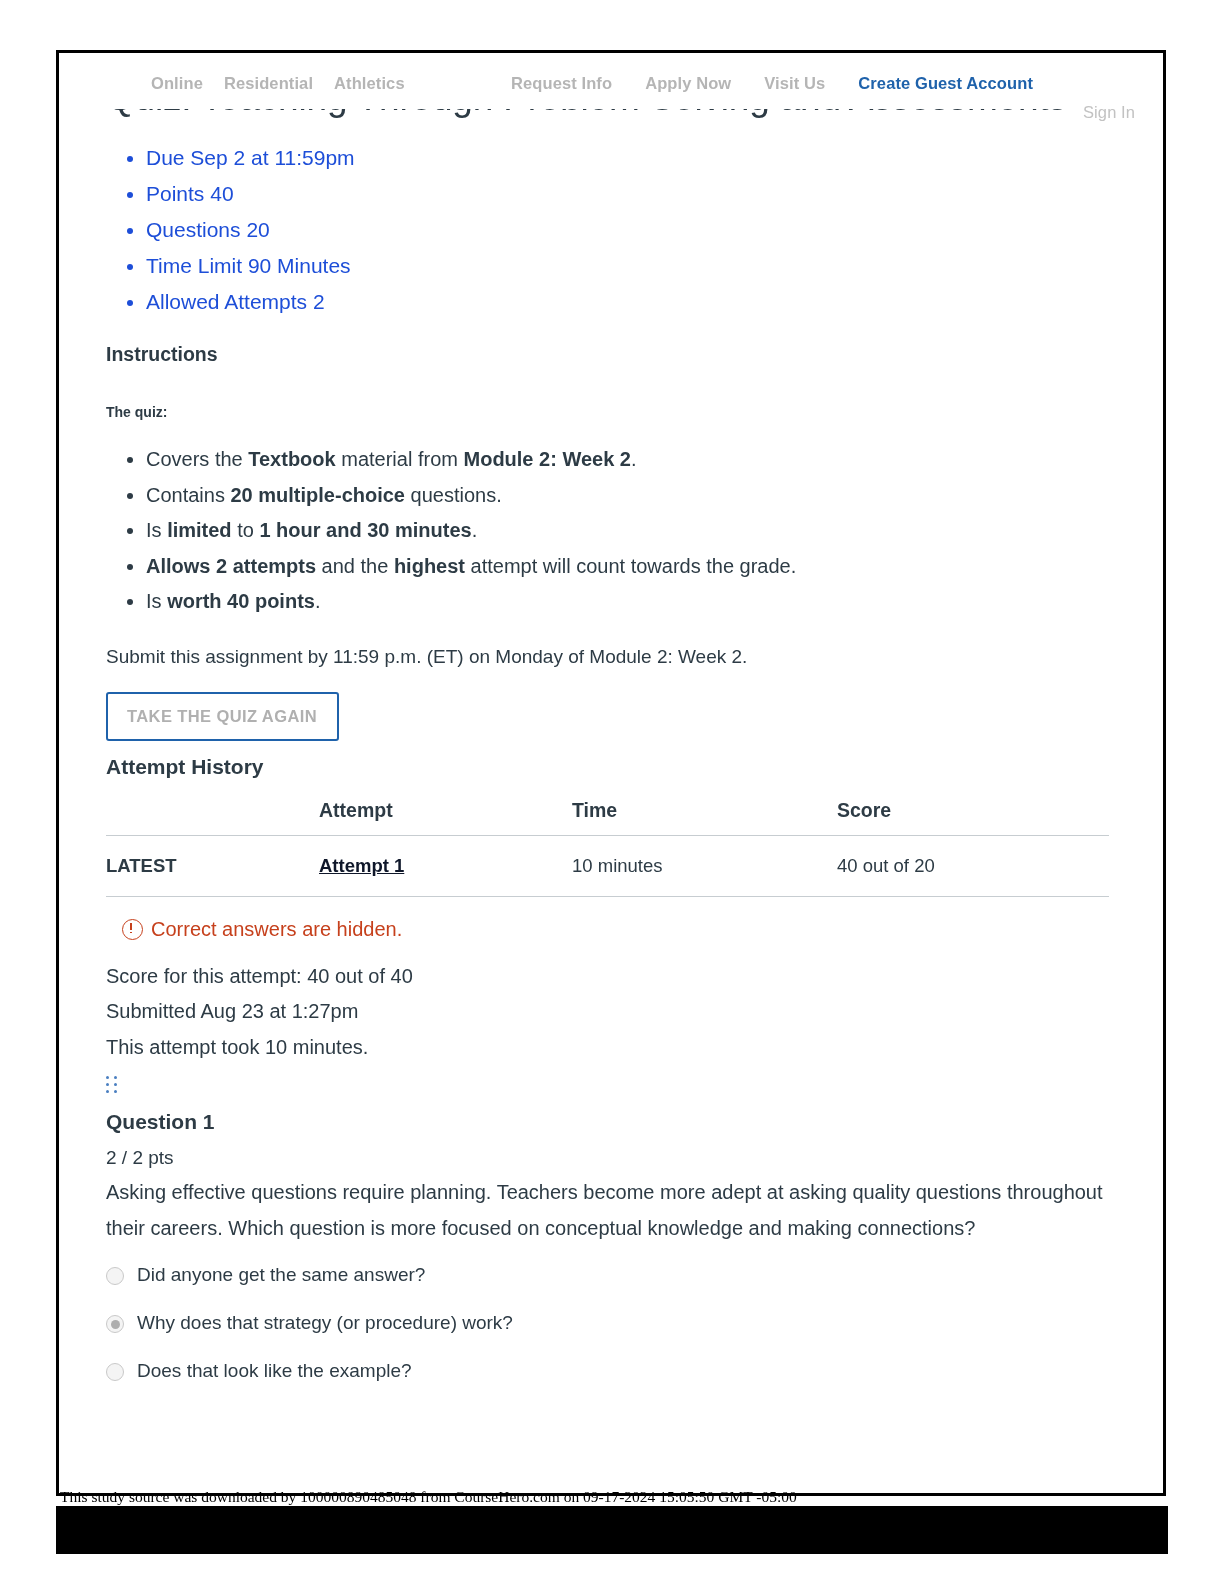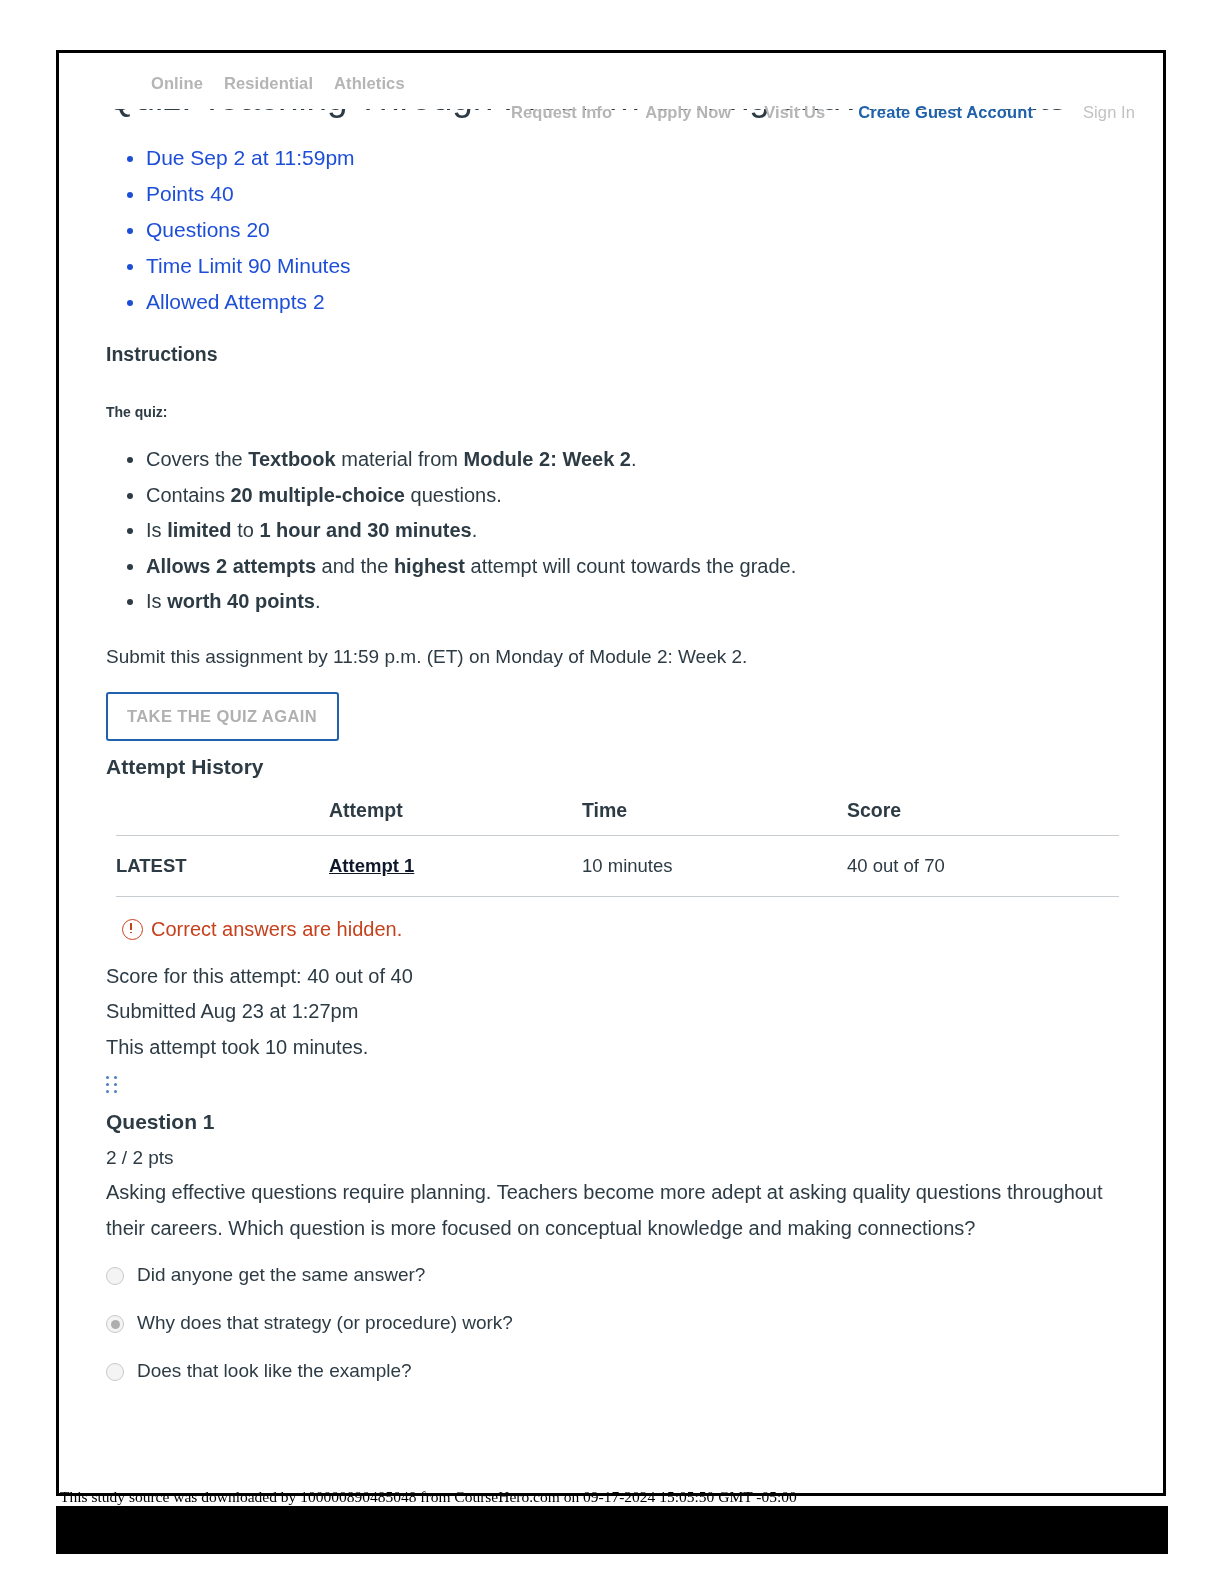--- a/index.html
+++ b/index.html
@@ -54,21 +54,21 @@
     top: 21px;
     display: flex;
     gap: 21px;
   }
   .nav-right {
     position: absolute;
     left: 452px;
     top: 21px;
     display: flex;
     gap: 33px;
-    align-items: flex-end;
+    align-items: flex-start;
   }
   .nav-link {
     font-size: 16.5px;
     font-weight: bold;
     color: #b5b5b5;
     letter-spacing: 0.1px;
     white-space: nowrap;
   }
   .nav-link.accent {
     color: #1f62ab;
@@ -160,21 +160,20 @@
     font-size: 21px;
     font-weight: bold;
     margin: 14px 0 0 0;
     color: #2d3b45;
   }
 
   table.attempts {
     margin-top: 14px;
     width: 1003px;
     border-collapse: collapse;
-    margin-left: 10px;
   }
   table.attempts th {
     font-size: 19.5px;
     font-weight: bold;
     text-align: left;
     padding: 6px 0 13px 0;
     color: #2d3b45;
   }
   table.attempts thead tr { border-bottom: 1px solid #c7cdd1; }
   table.attempts tbody tr { border-bottom: 1px solid #c7cdd1; }
@@ -376,21 +375,21 @@
           <th>Score</th>
         </tr>
       </thead>
       <tbody>
         <tr>
           <td class="kept-label">LATEST</td>
           <td>
             <a class="attempt-link" href="#">Attempt 1</a>
           </td>
           <td>10 minutes</td>
-          <td>40 out of 70</td>
+          <td>40 out of 20</td>
         </tr>
       </tbody>
     </table>
 
     <div class="hidden-note">
       <span class="excl-icon"></span>
       <span>Correct answers are hidden.</span>
     </div>
 
     <div class="score-lines">

